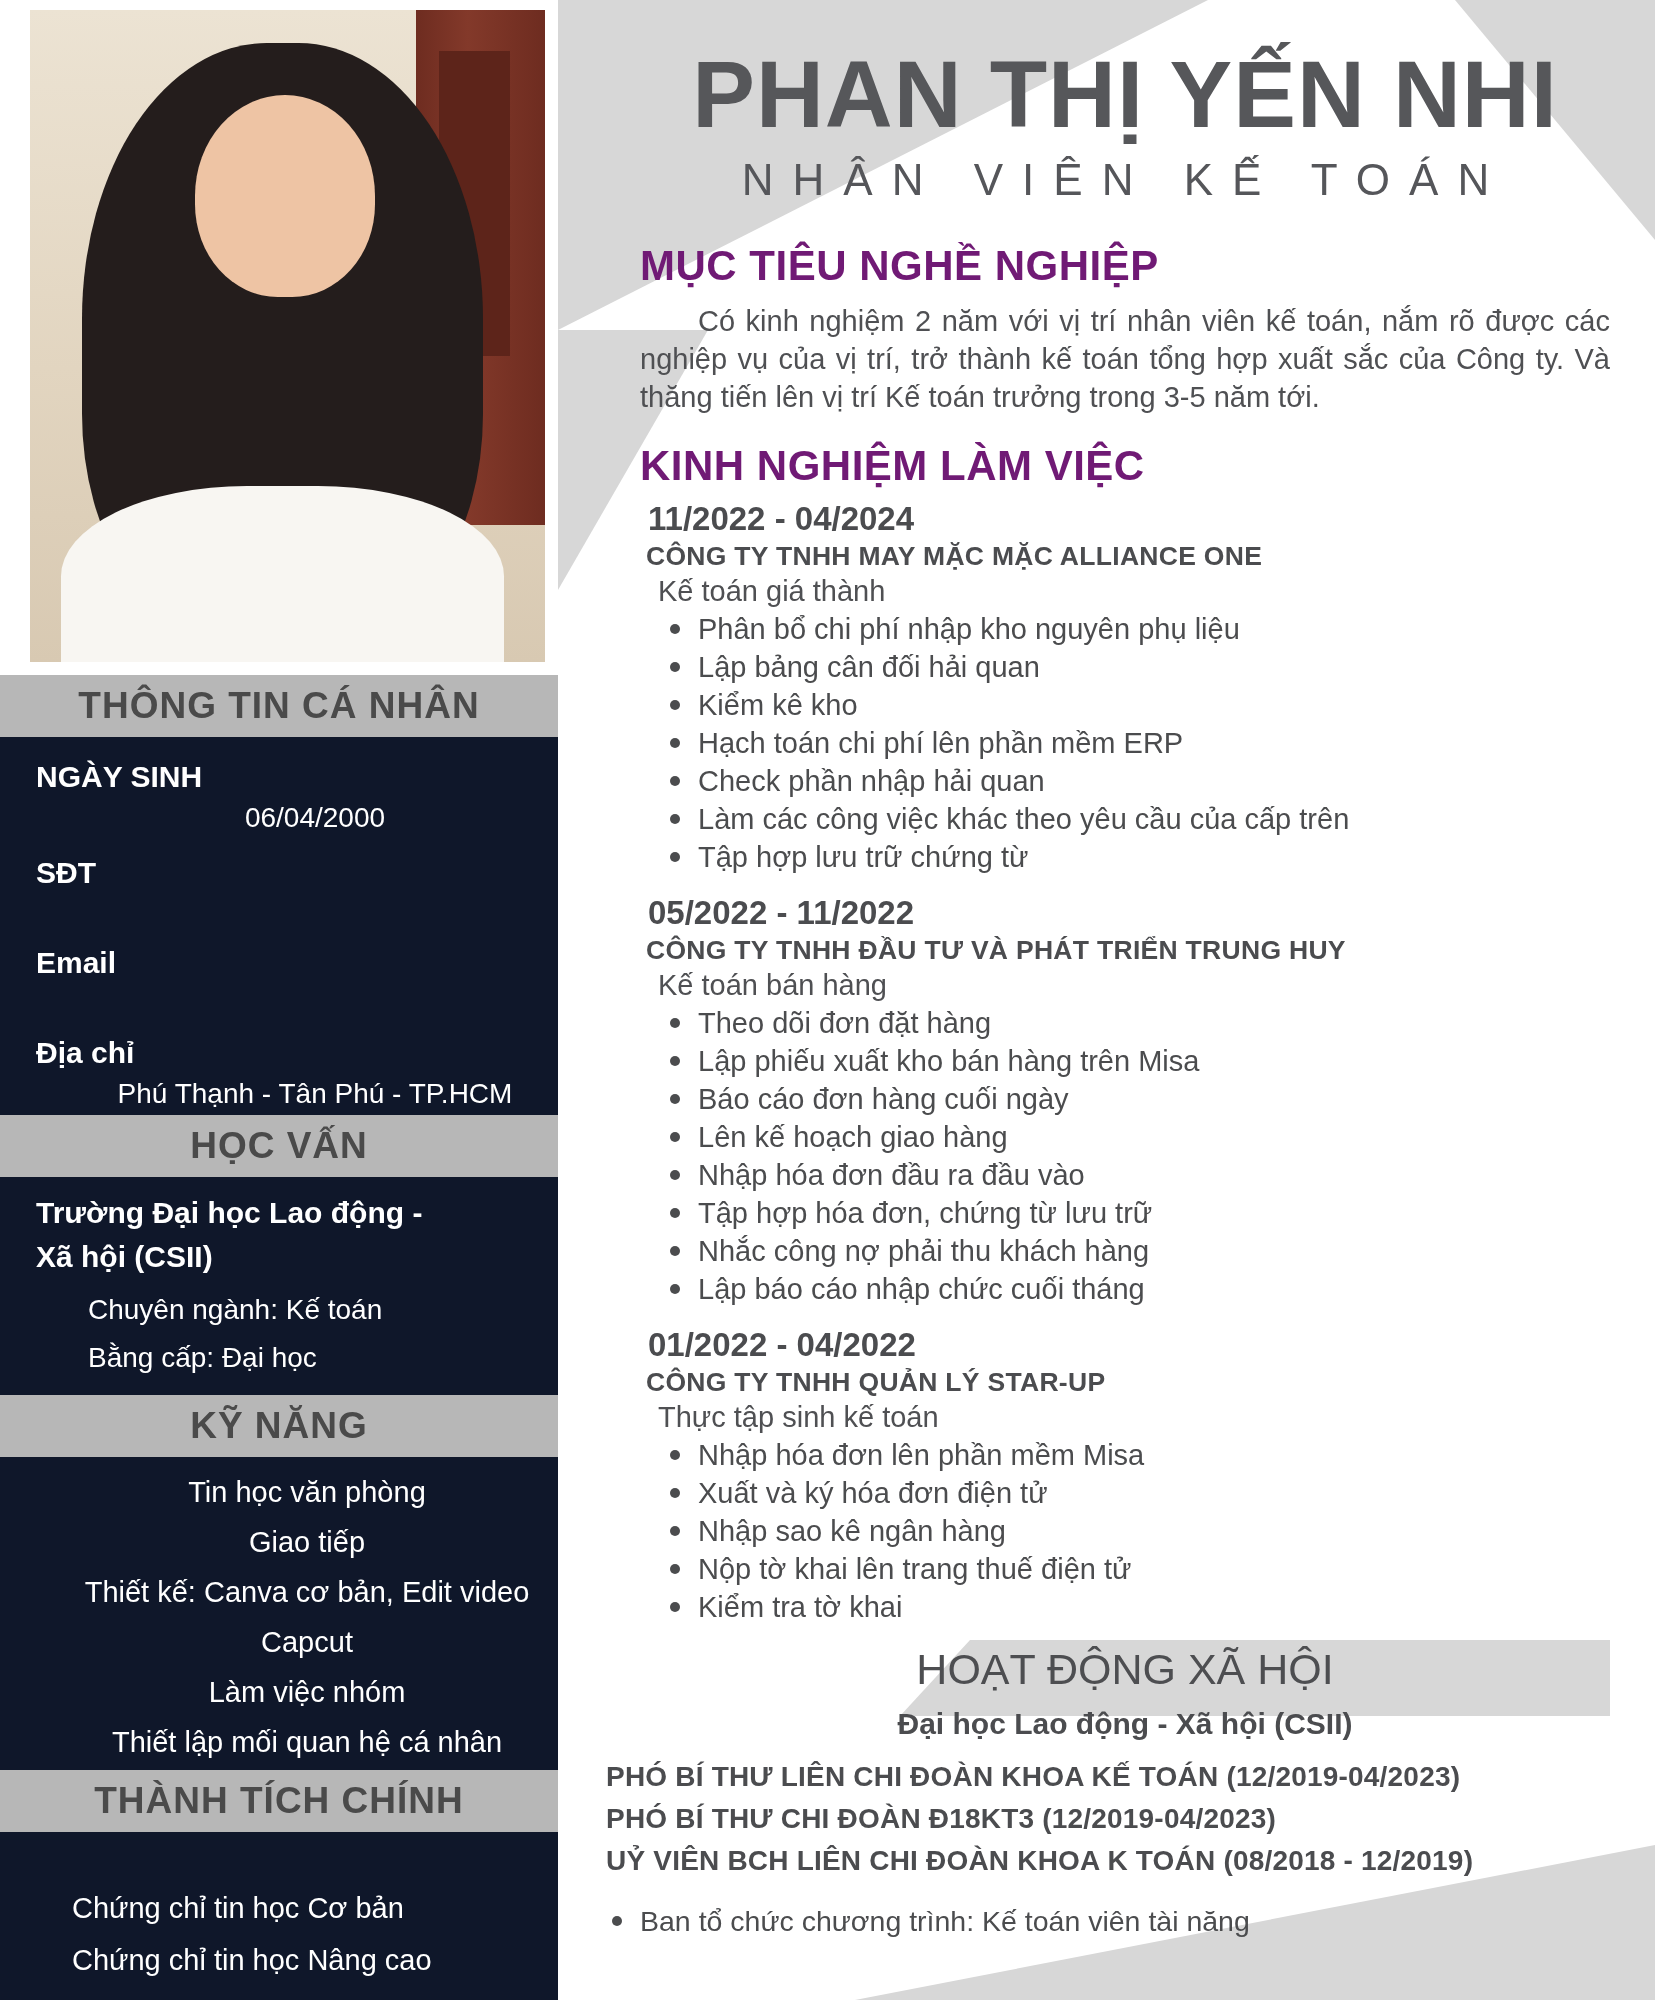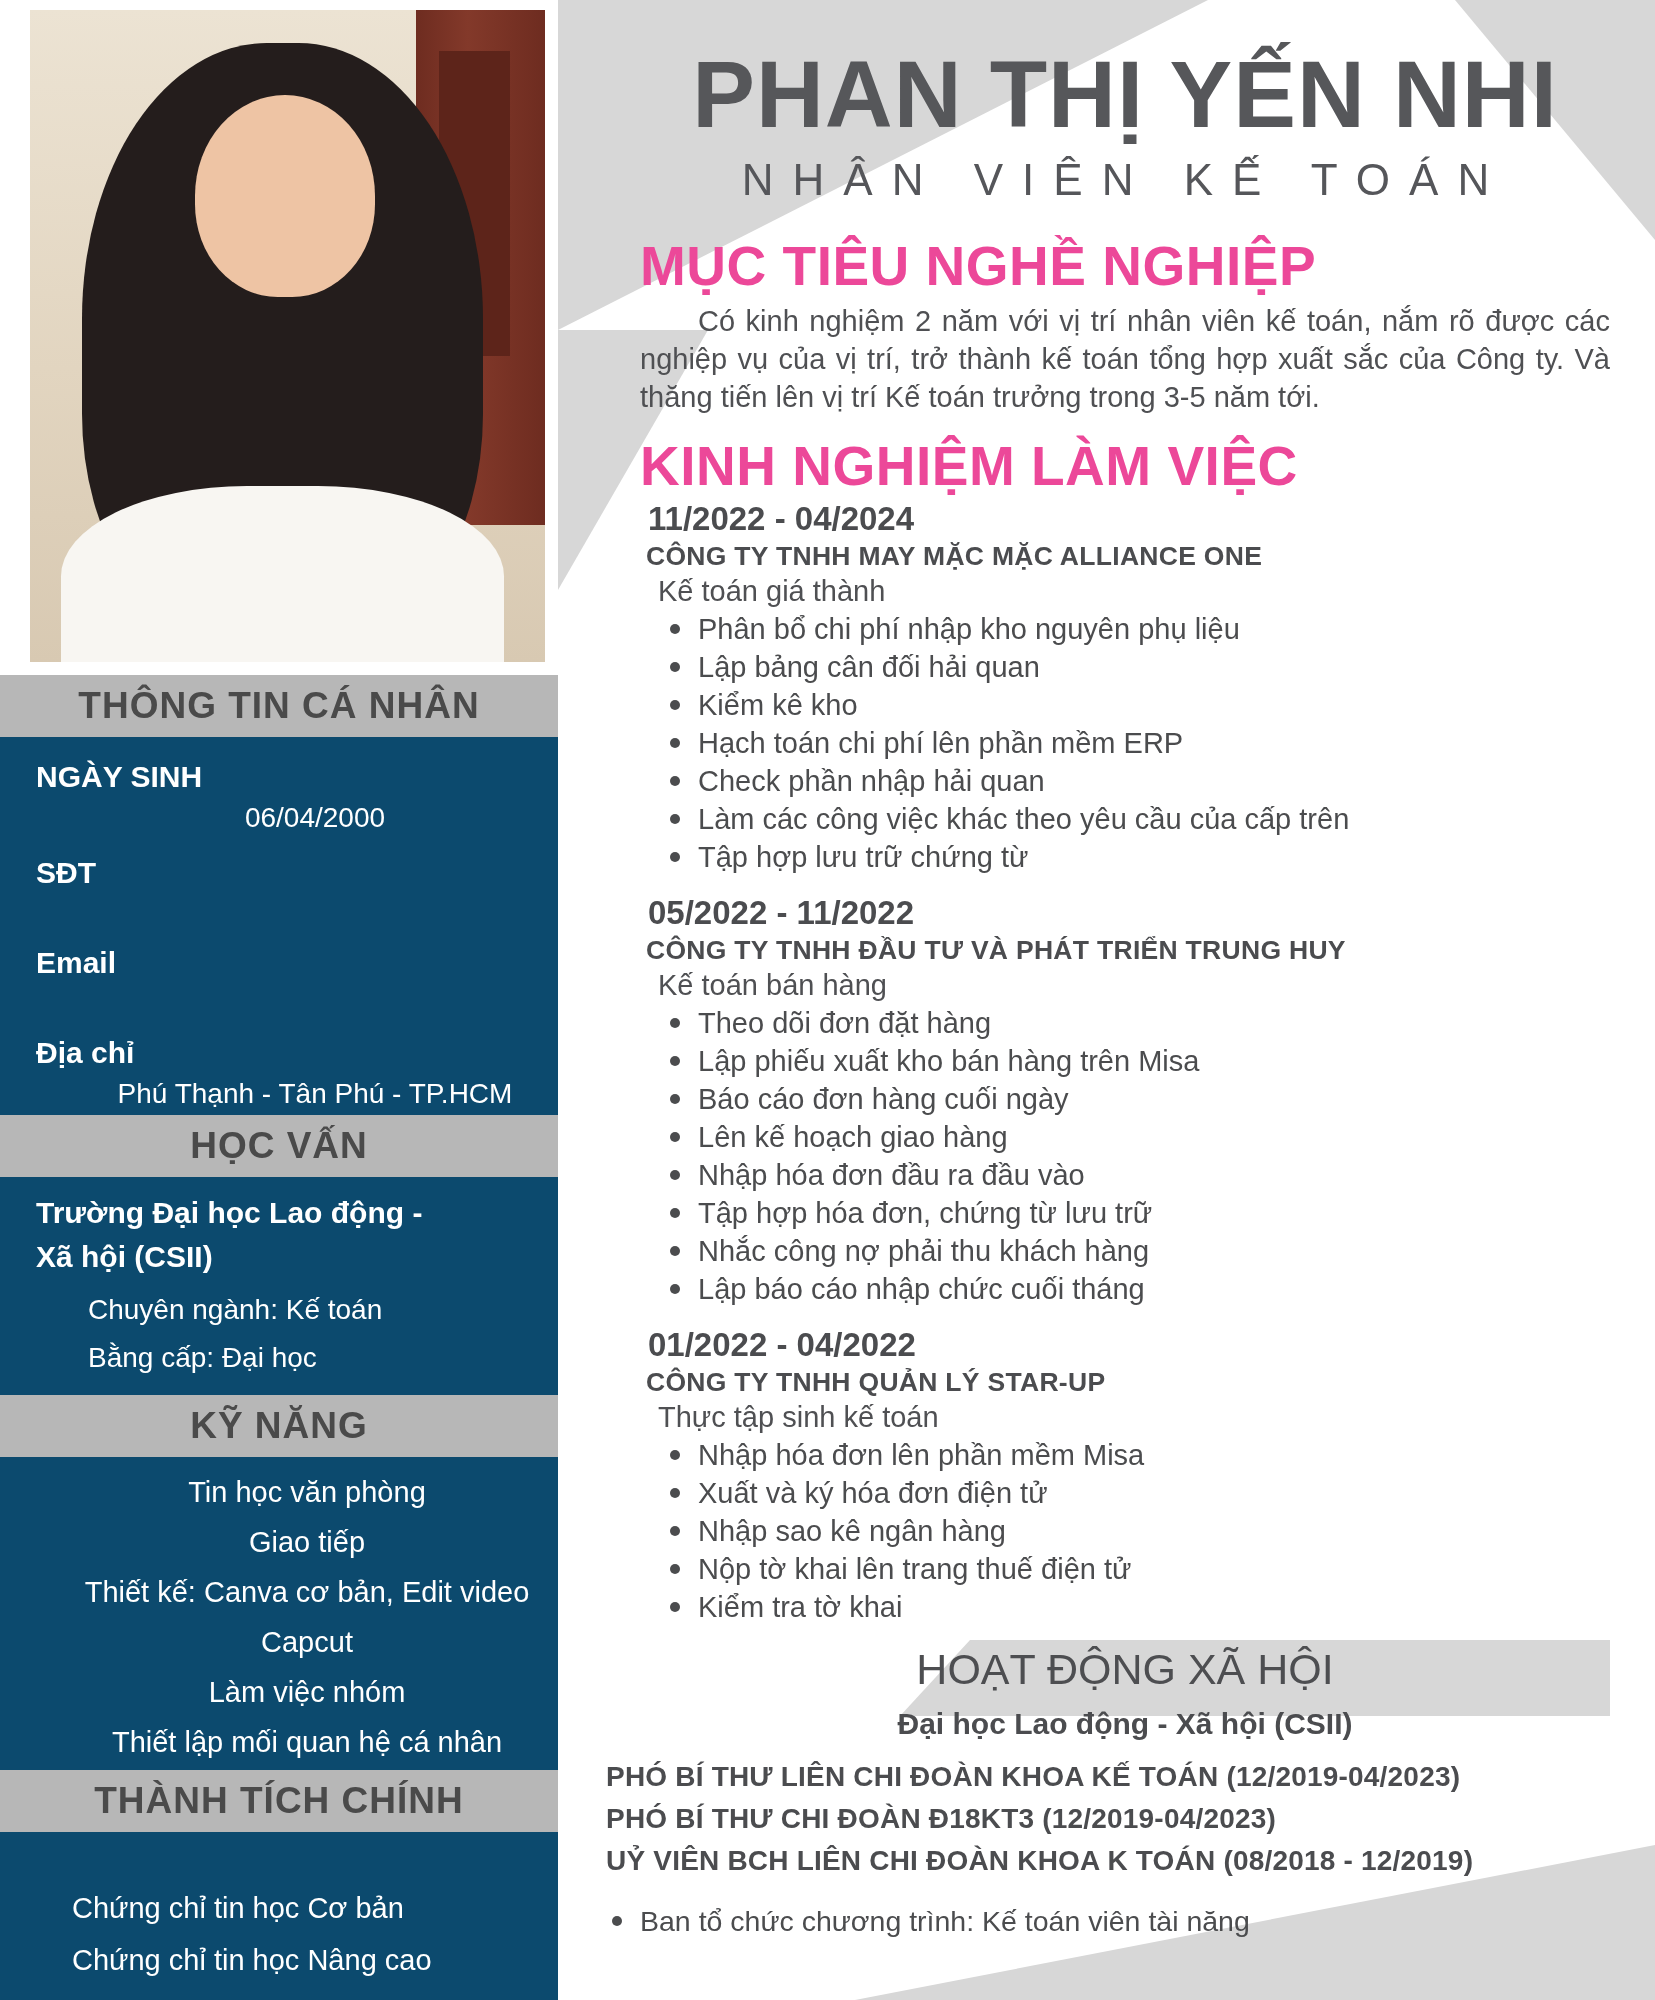--- a/index.html
+++ b/index.html
@@ -21,21 +21,21 @@
   .ph-hair { position:absolute; left:10%; top:5%; width:78%; height:92%; background:#241d1c;
              border-radius:46% 46% 38% 38%; }
   .ph-face { position:absolute; left:32%; top:13%; width:35%; height:31%; background:#eec4a4;
              border-radius:50% 50% 46% 46%; }
   .ph-shirt { position:absolute; left:6%; bottom:-6%; width:86%; height:33%; background:#f8f6f2;
              border-radius:42% 42% 0 0; }
 
   .band { flex:0 0 62px; height:62px; background:#b7b7b7; color:#4a4a4a;
           display:flex; align-items:center; justify-content:center;
           font-size:37px; font-weight:bold; letter-spacing:1px; }
-  .dark { background:#0c4a6e; color:#ffffff; padding-left:36px; padding-right:16px; }
+  .dark { background:#0f172a; color:#ffffff; padding-left:36px; padding-right:16px; }
   .sec-personal { flex:0 0 378px; padding-top:20px; }
   .sec-education { flex:0 0 218px; padding-top:14px; }
   .sec-skills { flex:0 0 313px; padding-top:10px;text-align:center; }
   .sec-achievements { flex:1 1 auto; padding-top:50px; }
 
   .plabel { font-size:30px; font-weight:bold; line-height:40px; }
   .mt16 { margin-top:16px; }
   .pvalue { font-size:28px; line-height:38px; margin:2px 0 0 52px; font-weight:normal;text-align:center; }
   .pvalue-empty { height:50px; }
   .school { font-size:30px; font-weight:bold; line-height:44px; max-width:430px; }
@@ -49,22 +49,22 @@
   .bg1 { left:0; top:0; width:650px; height:330px; clip-path:polygon(0 0,100% 0,0 100%); }
   .bg2 { left:0; top:330px; width:150px; height:260px; clip-path:polygon(0 0,100% 0,0 100%); }
   .bg3 { right:0; top:0; width:200px; height:240px; clip-path:polygon(0 0,100% 0,100% 100%); }
   .bg4 { right:0; bottom:0; width:800px; height:155px; clip-path:polygon(100% 0,100% 100%,0 100%); }
 
   .name { position:relative; z-index:1; margin:48px 0 0; text-align:center;
           font-size:94px; line-height:1.0; font-weight:bold; color:#56575a; letter-spacing:1px; }
   .subtitle { position:relative; z-index:1; margin-top:14px; text-align:center;
           font-size:44px; line-height:48px; color:#55565a; letter-spacing:19px; font-weight:normal; }
 
-  .sect-h { position:relative; z-index:1; font-size:55px; line-height:48px; font-weight:bold;
-            color:#ec4899; margin:38px 0 12px; letter-spacing:0.5px; }
+  .sect-h { position:relative; z-index:1; font-size:42px; line-height:48px; font-weight:bold;
+            color:#701a75; margin:38px 0 12px; letter-spacing:0.5px; }
   .sect-h.exp { margin:26px 0 10px; }
 
   .objective-text { position:relative; z-index:1; margin:0; font-size:29px; line-height:38px;
             color:#4f5053; text-align:justify; text-indent:58px; }
 
   .job { position:relative; z-index:1; margin-bottom:20px; }
   .period { font-size:33px; line-height:38px; font-weight:bold; color:#4b4c4f; margin-left:8px; }
   .company { font-size:26.5px; line-height:32px; font-weight:bold; color:#4b4c4f; margin:2px 0 0 6px; letter-spacing:0.3px; }
   .role { font-size:29px; line-height:34px; color:#4f5053; margin:2px 0 4px 18px; }
   .tasks { list-style:none; margin:0; padding:0 0 0 58px; }

